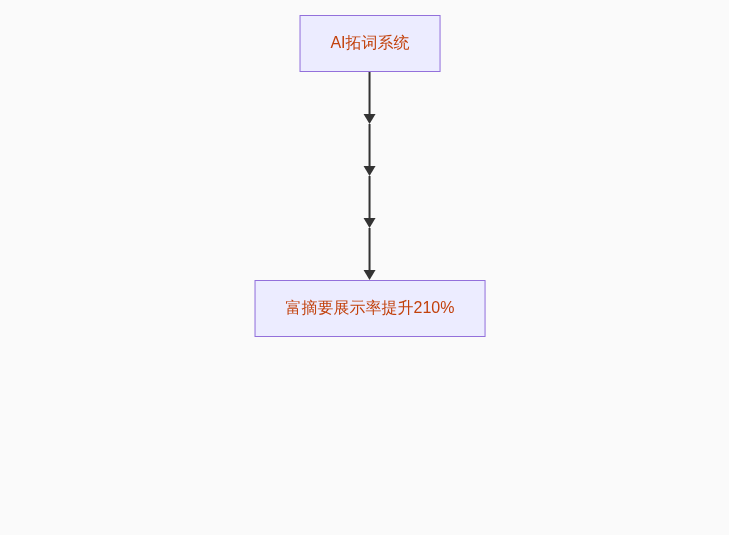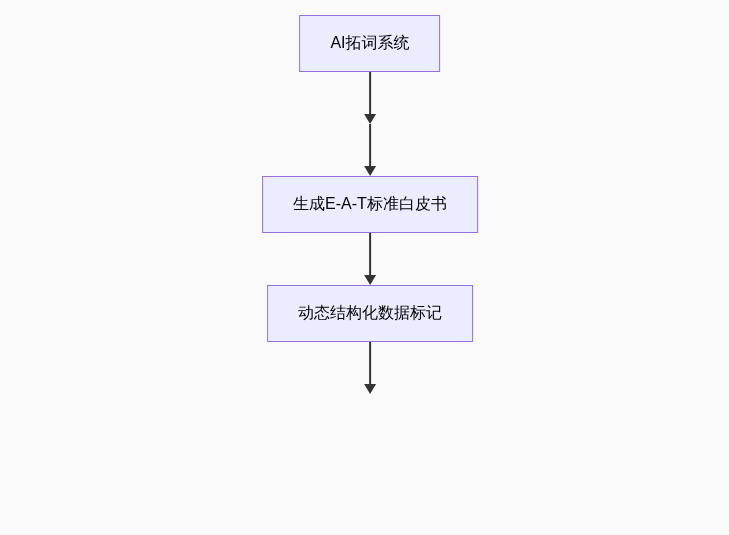--- a/index.html
+++ b/index.html
@@ -22,21 +22,21 @@
     display: flex;
     flex-direction: column;
     align-items: center;
   }
   .flow-node {
     box-sizing: border-box;
     height: 57px;
     padding: 0 30px;
     background: #ECECFF;
     border: 1px solid #9370DB;
-    color: #000000;
+    color: #c2410c;
     font-size: 16px;
     display: flex;
     align-items: center;
     justify-content: center;
     white-space: nowrap;
     text-align: center;
   }
   .flow-arrow {
     height: 52px;
     display: flex;
@@ -68,28 +68,27 @@
     <div class="arrow-line"></div>
     <div class="arrow-head"></div>
   </div>
 
 
   <div class="flow-arrow">
     <div class="arrow-line"></div>
     <div class="arrow-head"></div>
   </div>
 
-  <div class="flow-node">生成E-A-T标准白皮书</div>
-
-  <div class="flow-arrow">
-    <div class="arrow-line"></div>
-    <div class="arrow-head"></div>
-  </div>
-
-  <div class="flow-node">动态结构化数据标记</div>
 
   <div class="flow-arrow">
     <div class="arrow-line"></div>
     <div class="arrow-head"></div>
   </div>
 
 
+  <div class="flow-arrow">
+    <div class="arrow-line"></div>
+    <div class="arrow-head"></div>
+  </div>
+
+  <div class="flow-node">富摘要展示率提升210%</div>
+
 </div>
 
 </body></html>

